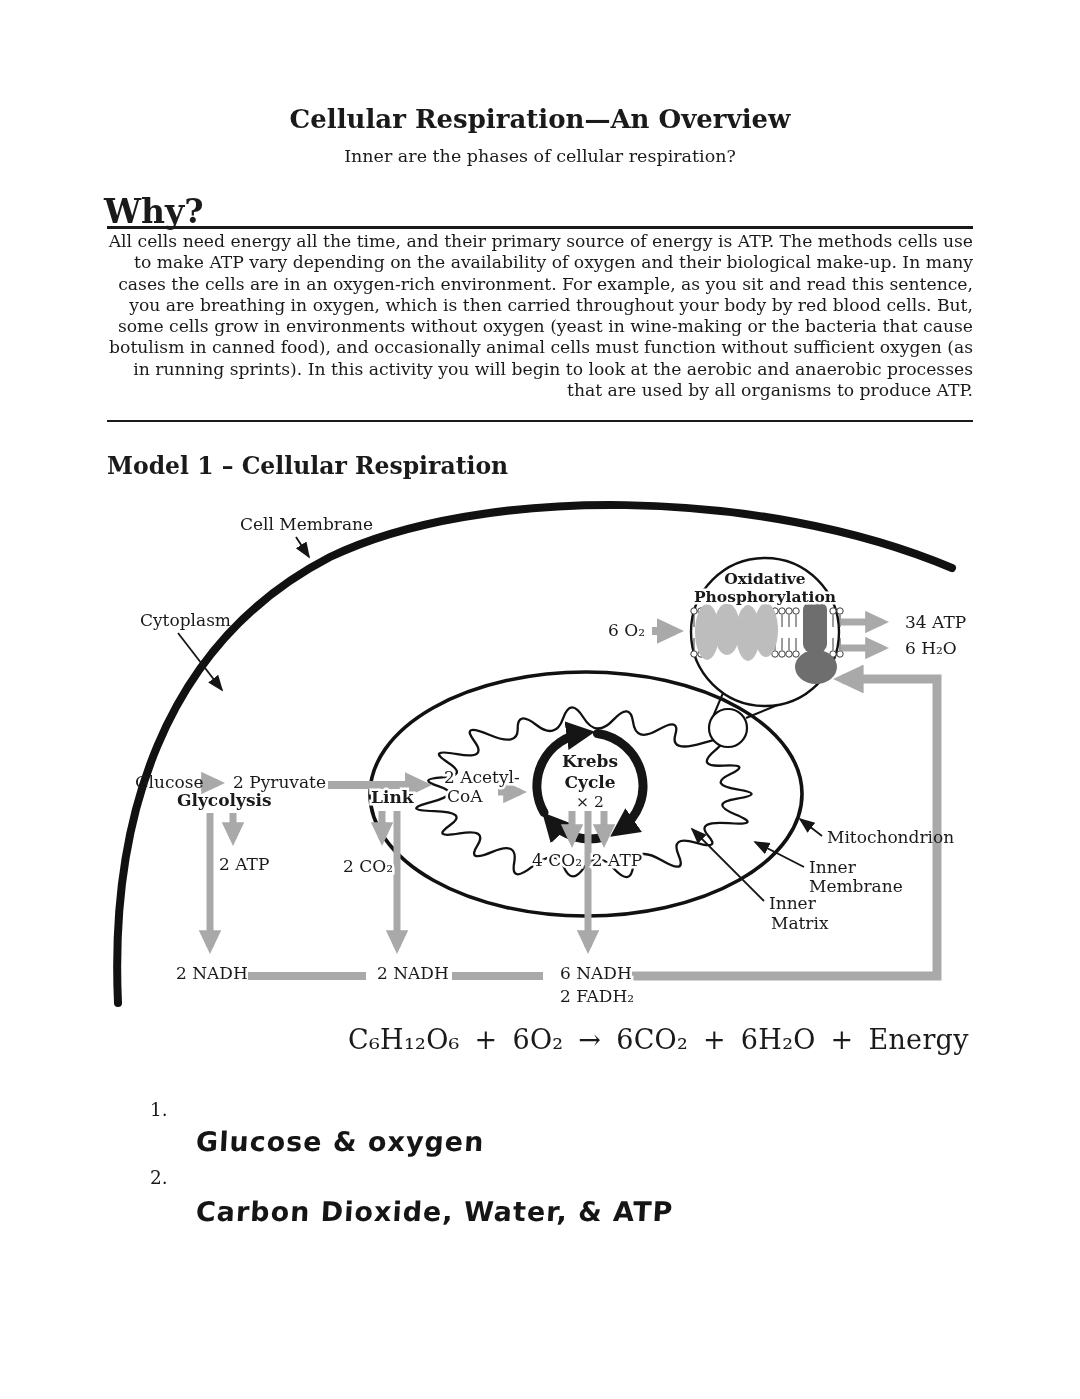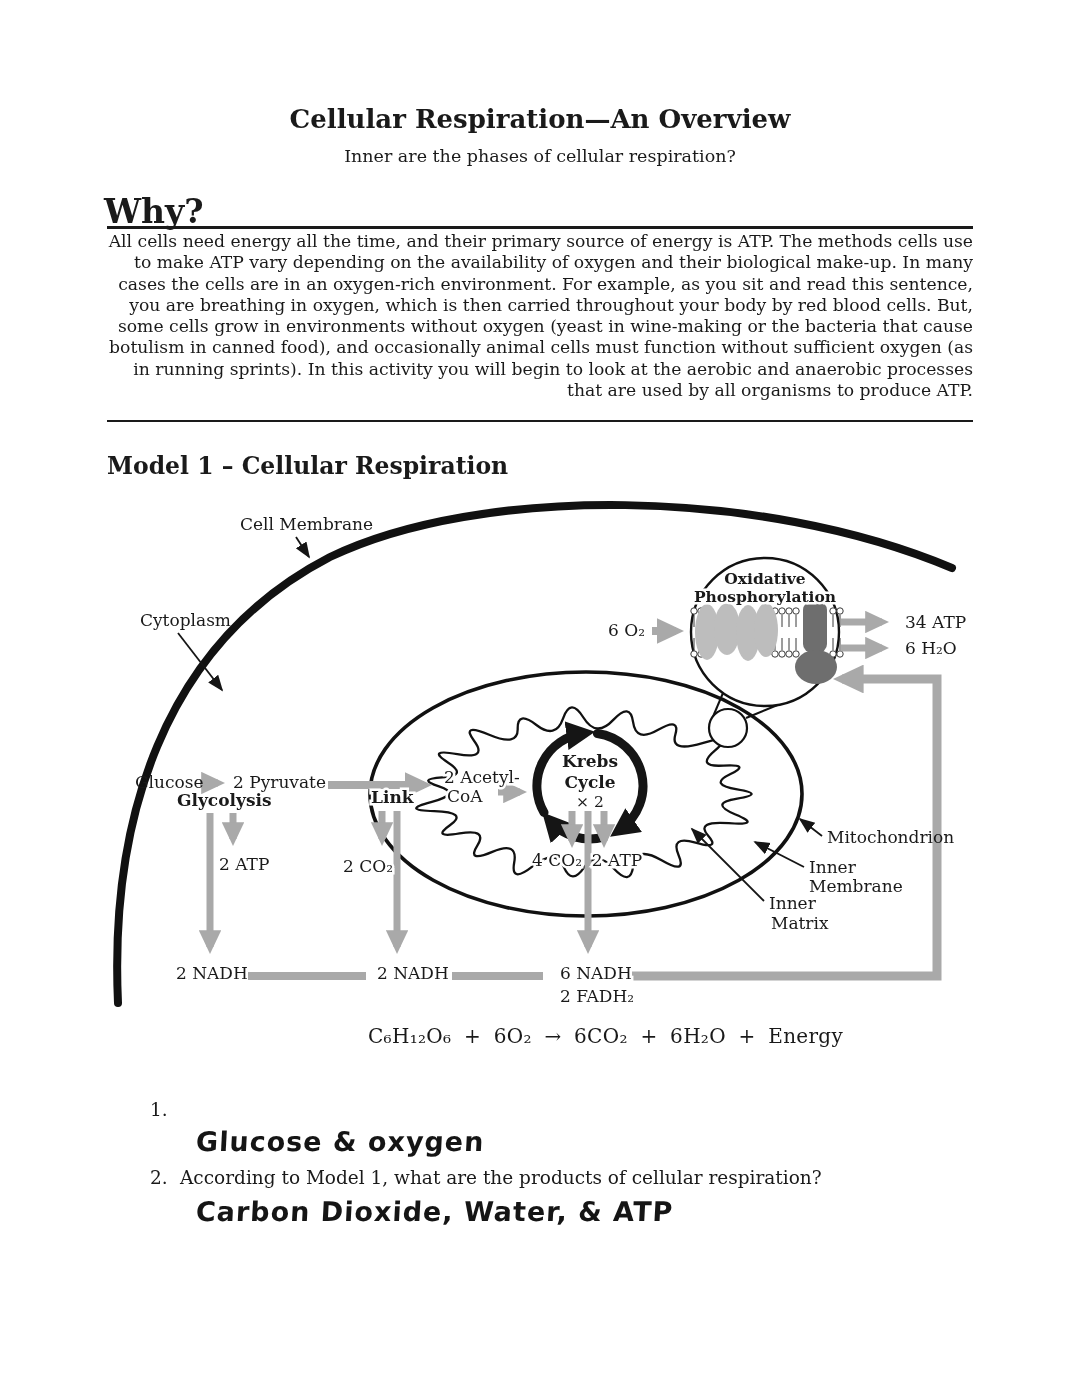--- a/index.html
+++ b/index.html
@@ -24,21 +24,21 @@
   .why-paragraph{top:231px;left:107px;width:866px;font-size:17.2px;line-height:21.3px;text-align:right;}
   .model-heading{top:452px;left:107px;font-size:23.5px;font-weight:bold;text-align:right;}
   .diagram{position:absolute;top:495px;left:0;}
   svg text{font-family:"DejaVu Serif",serif;fill:var(--ink);font-size:17px;}
   svg text.b{font-weight:bold;}
   svg text.sm{font-size:15.5px;}
   svg text.halo{stroke:#ffffff;stroke-width:5px;paint-order:stroke;}
   .mg{fill:var(--gray);}
   .gline{stroke:var(--gray);fill:none;}
   .kline{stroke:#151515;fill:none;}
-  .equation{top:1024px;left:368px;font-size:20px;word-spacing:6px;letter-spacing:0.3px;}
+  .equation{top:1024px;left:348px;font-size:27px;word-spacing:6px;letter-spacing:0.3px;}
   .question{left:150px;width:740px;font-size:18.5px;display:flex;}
   .q1{top:1099px;}
   .q2{top:1167px;}
   .qnum{width:30px;flex:0 0 30px;}
   .answer{left:196px;font-family:"DejaVu Sans",sans-serif;font-weight:700;color:#151515;transform:skewX(-3deg);}
   .a1{top:1126px;font-size:27px;letter-spacing:1px;}
   .a2{top:1196px;font-size:27px;letter-spacing:1px;}
   .footer-left{top:1330px;left:107px;font-size:18px;}
   .footer-page{top:1330px;left:0;width:973px;text-align:right;font-size:18px;}
 </style>
@@ -181,19 +181,18 @@
 
   <div class="abs equation">C₆H₁₂O₆ + 6O₂ → 6CO₂ + 6H₂O + Energy</div>
 
   <div class="abs question q1">
     <span class="qnum">1.</span>
   </div>
   <div class="abs answer a1">Glucose &amp; oxygen</div>
 
   <div class="abs question q2">
     <span class="qnum">2.</span>
-    <span class="qtext">According to Model 1, what are the products of cellular respiration?</span>
   </div>
   <div class="abs answer a2">Carbon Dioxide, Water, &amp; ATP</div>
 
   <div class="abs footer-left">Cellular Respiration—An Overview</div>
   <div class="abs footer-page">1</div>
 </div>
 
 </body></html>

